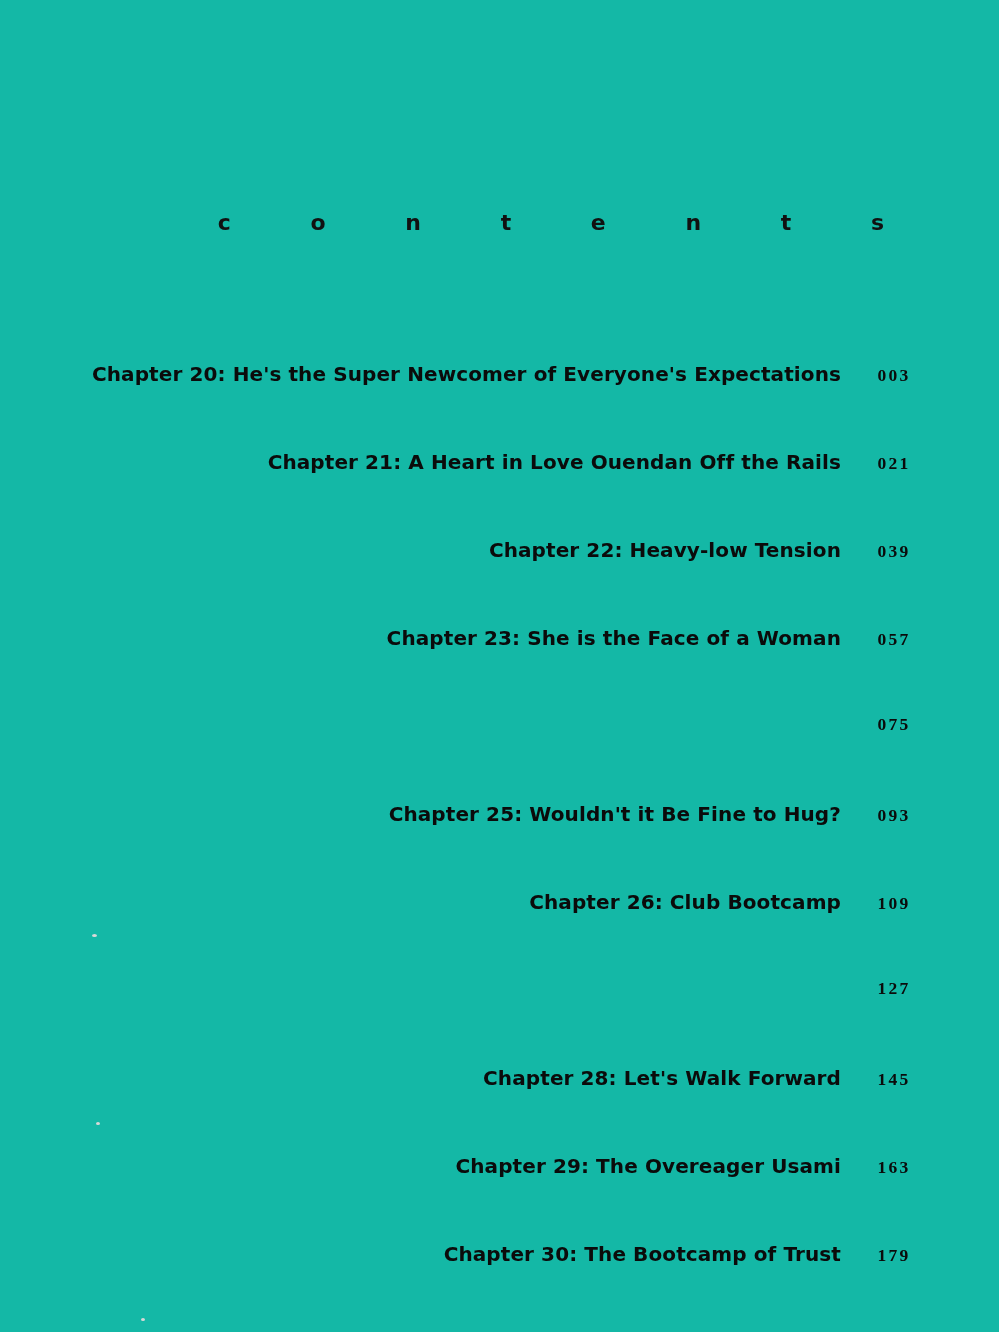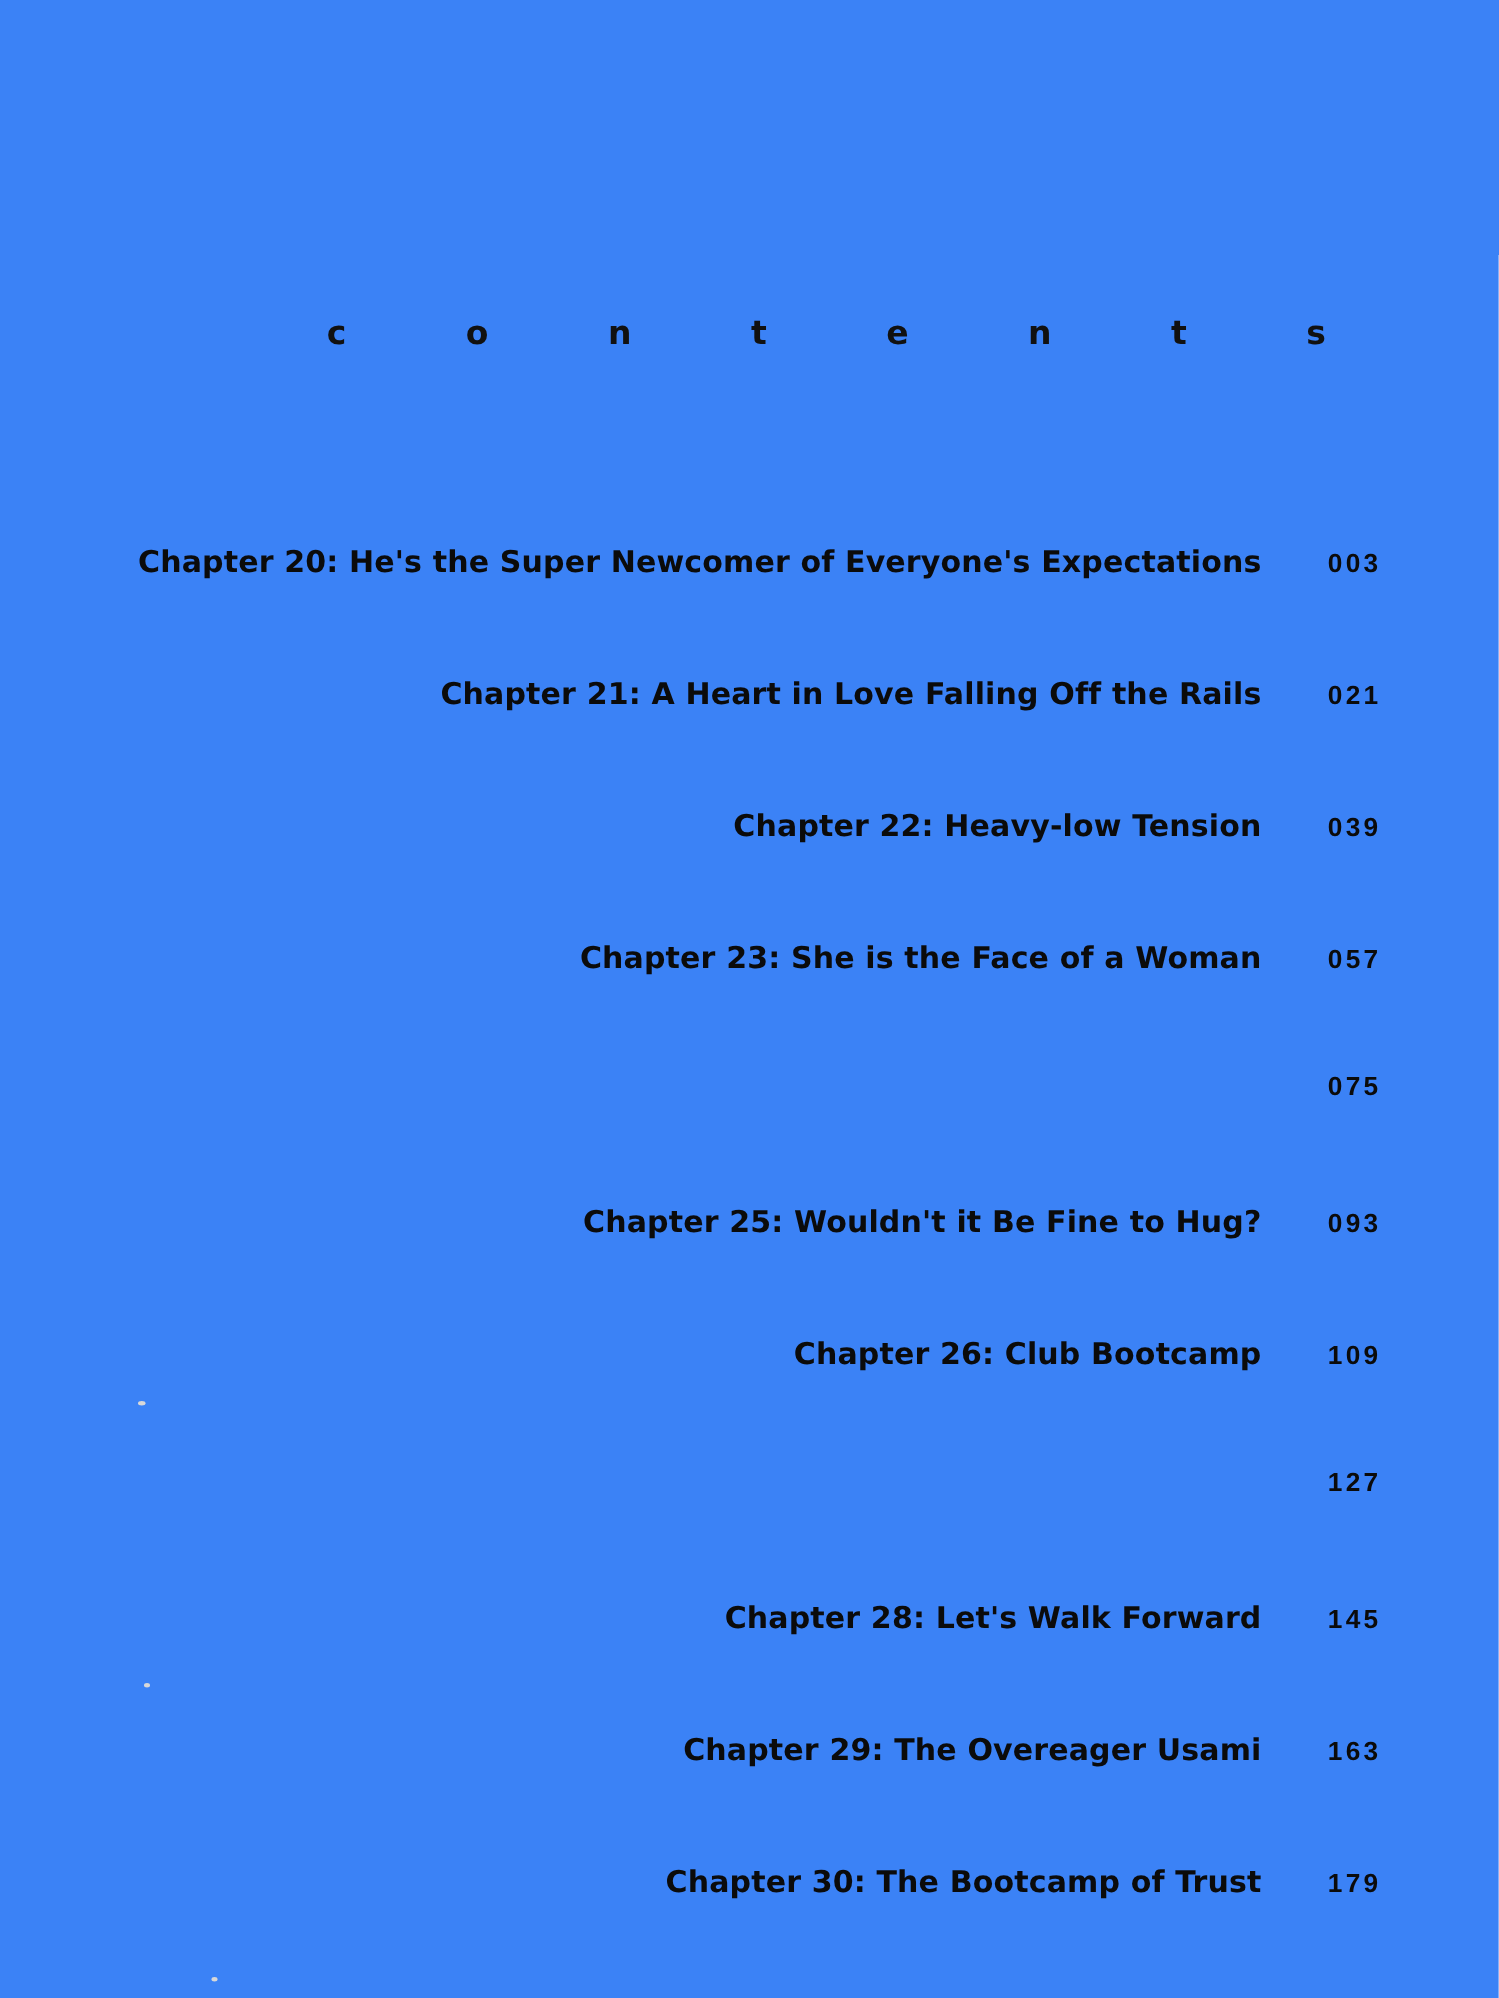--- a/index.html
+++ b/index.html
@@ -11,21 +11,21 @@
     width: 999px;
     height: 1332px;
     overflow: hidden;
     font-family: "Liberation Sans", sans-serif;
     color: #111111;
   }
   .page {
     position: relative;
     width: 999px;
     height: 1332px;
-    background: #3b82f6;
+    background: #14b8a6;
   }
   .contents-heading {
     position: absolute;
     top: 210px;
     left: 0;
     width: 920px;
     text-align: right;
     font-family: "DejaVu Sans", sans-serif;
     font-weight: 700;
     font-size: 22px;
@@ -49,28 +49,28 @@
   .toc-title {
     font-family: "DejaVu Sans", sans-serif;
     font-weight: 700;
     font-size: 20px;
     letter-spacing: 0.1px;
     color: #0b0b0b;
     white-space: nowrap;
     text-align: right;
   }
   .toc-page {
-    font-family: Liberation Sans, sans-serif;
+    font-family: Liberation Serif, serif;
     font-weight: 700;
     font-size: 17.5px;
     letter-spacing: 2.2px;
     color: #0b0b0b;
     margin-left: 26px;
     min-width: 54px;
-    text-align: right;
+    text-align: center;
   }
   .speck {
     position: absolute;
     background: #d8d8d8;
     border-radius: 50%;
   }
   .speck-a { left: 92px; top: 934px; width: 5px; height: 3px; }
   .speck-b { left: 96px; top: 1122px; width: 4px; height: 3px; }
   .speck-c { left: 141px; top: 1318px; width: 4px; height: 3px; }
 </style>
@@ -82,21 +82,21 @@
   <div class="contents-heading">c o n t e n t s</div>
 
   <div class="toc">
 
     <div class="toc-row">
       <span class="toc-title">Chapter 20: He's the Super Newcomer of Everyone's Expectations</span>
       <span class="toc-page">003</span>
     </div>
 
     <div class="toc-row">
-      <span class="toc-title">Chapter 21: A Heart in Love Falling Off the Rails</span>
+      <span class="toc-title">Chapter 21: A Heart in Love Ouendan Off the Rails</span>
       <span class="toc-page">021</span>
     </div>
 
     <div class="toc-row">
       <span class="toc-title">Chapter 22: Heavy-low Tension</span>
       <span class="toc-page">039</span>
     </div>
 
     <div class="toc-row">
       <span class="toc-title">Chapter 23: She is the Face of a Woman</span>

